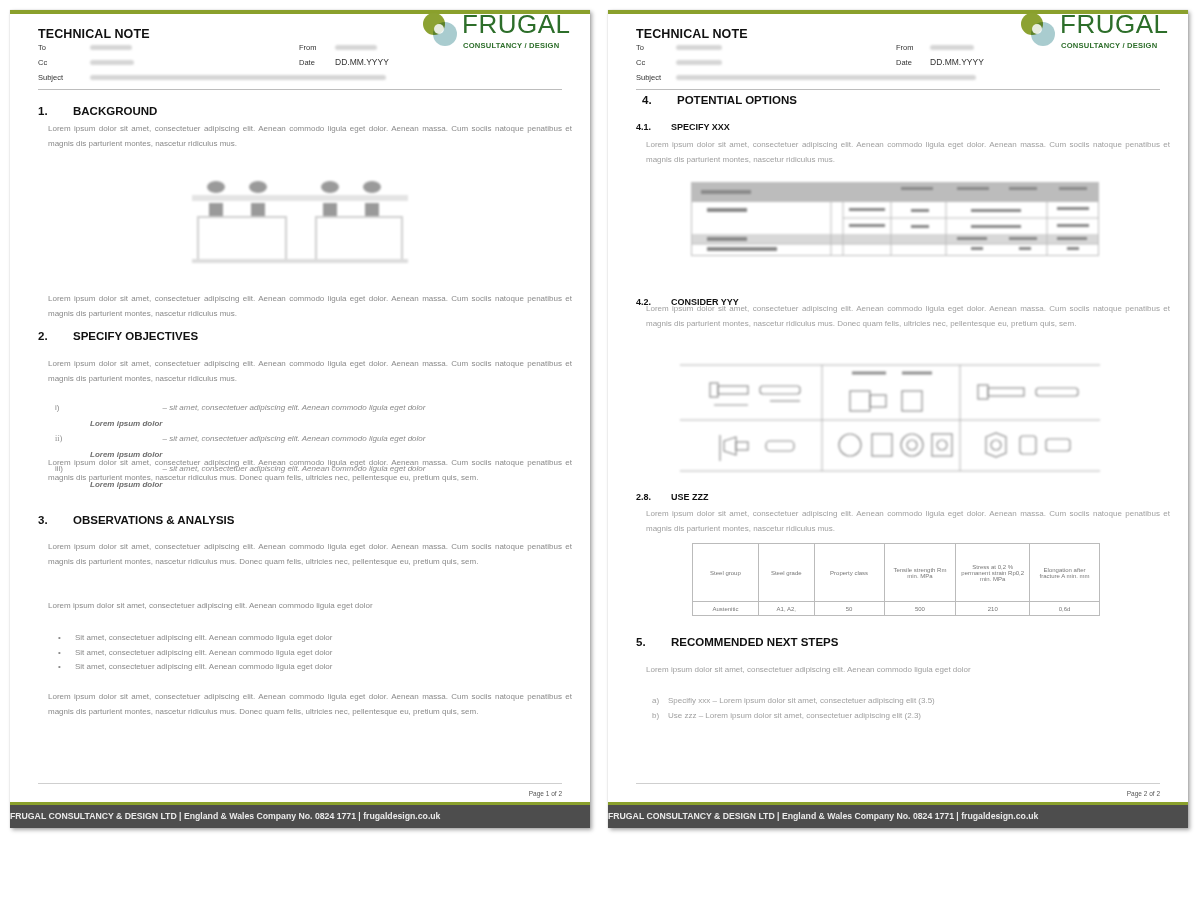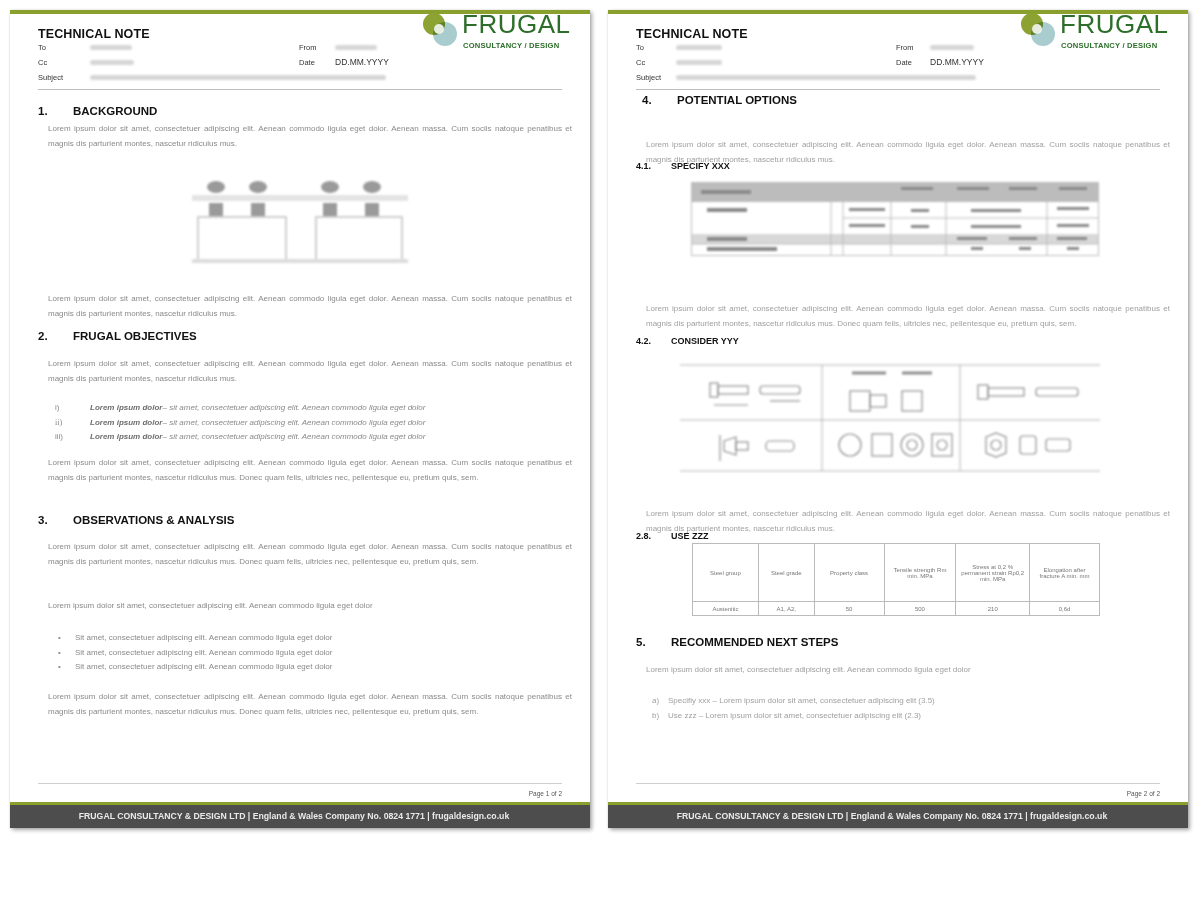--- a/index.html
+++ b/index.html
@@ -23,35 +23,35 @@
 
   .logo { position: absolute; left: 410px; top: 0; width: 160px; height: 44px; }
   .logo .c1 { position: absolute; left: 3px; top: 3px; width: 22px; height: 22px; border-radius: 50%; background: #8ca232; }
   .logo .c2 { position: absolute; left: 13px; top: 12px; width: 24px; height: 24px; border-radius: 50%; background: #a9cccf; mix-blend-mode: multiply; }
   .logo .c3 { position: absolute; left: 14px; top: 14px; width: 10px; height: 10px; border-radius: 50%; background: #fff; opacity: 0.85; }
   .logo .word { position: absolute; left: 42px; top: -1px; font-size: 26px; color: #2d6e2a; letter-spacing: 0.5px; }
   .logo .sub { position: absolute; left: 43px; top: 31px; font-size: 7.6px; font-weight: bold; color: #2d6e2a; letter-spacing: 0.2px; }
 
   .h1 { position: absolute; left: 28px; font-size: 11.5px; font-weight: bold; color: #111; }
   .h1 .num { display: inline-block; width: 35px; }
-  .h2 { position: absolute; left: 28px; font-size: 9px; font-weight: bold; color: #111; margin-top: 39px; }
+  .h2 { position: absolute; left: 28px; font-size: 9px; font-weight: bold; color: #111; }
   .h2 .num { display: inline-block; width: 35px; }
 
   .para { position: absolute; left: 24px; width: 524px; font-size: 8px; line-height: 14.5px; color: #8a8a8a; filter: blur(0.45px); text-align: justify; margin-left: 14px; }
   .list { position: absolute; font-size: 8px; line-height: 14.5px; color: #8a8a8a; filter: blur(0.45px); }
   .list .row { display: flex; white-space: nowrap; }
   .list .mark { display: inline-block; }
-  .list b { color: #6e6e6e; }
+  .list b { color: #6e6e6e; margin-top: 16px; }
 
   .figure { position: absolute; filter: blur(1.3px); }
 
   .foot-rule { position: absolute; left: 28px; right: 28px; top: 773px; height: 1px; background: #cfcfcf; }
   .page-num { position: absolute; right: 28px; top: 780px; font-size: 6.5px; color: #555; }
   .foot-green { position: absolute; left: 0; width: 100%; top: 792px; height: 3px; background: #8aa02c; }
-  .foot-band { position: absolute; left: 0; width: 100%; top: 795px; height: 23px; background: #4d4d4d; color: #eaeaea; font-size: 8.7px; font-weight: bold; text-align: center; padding-right: 12px; line-height: 23px; }
+  .foot-band { position: absolute; left: 0; width: 100%; top: 795px; height: 23px; background: #4d4d4d; color: #eaeaea; font-size: 8.7px; font-weight: bold; text-align: left; padding-right: 12px; line-height: 23px; }
 
   .tbl { border-collapse: collapse; font-size: 6px; color: #777; }
   .tbl td { border: 1px solid #bbb; padding: 2px 3px; text-align: center; }
 </style>
 </head>
 <body>
 
 <div class="page p1">
   <div class="top-bar"></div>
 
@@ -94,21 +94,21 @@
         <rect x="175" y="30" width="14" height="14"></rect>
     </g>
     <rect x="8" y="44" width="88" height="44" fill="none" stroke="#cfcfcf" stroke-width="2"></rect>
     <rect x="126" y="44" width="86" height="44" fill="none" stroke="#cfcfcf" stroke-width="2"></rect>
     <rect x="2" y="86" width="216" height="4" fill="#dcdcdc"></rect>
   </svg>
 
   <div class="para" style="top:282px;">Lorem ipsum dolor sit amet, consectetuer adipiscing elit. Aenean commodo ligula eget dolor. Aenean massa. Cum sociis natoque penatibus et magnis dis parturient montes, nascetur ridiculus mus.</div>
 
   <div class="h1" style="top:320px;">
-    <span class="num">2.</span><span>FRUGAL OBJECTIVES</span>
+    <span class="num">2.</span><span>SPECIFY OBJECTIVES</span>
   </div>
   <div class="para" style="top:347px;">Lorem ipsum dolor sit amet, consectetuer adipiscing elit. Aenean commodo ligula eget dolor. Aenean massa. Cum sociis natoque penatibus et magnis dis parturient montes, nascetur ridiculus mus.</div>
 
   <div class="list" style="left:45px;top:391px;font-style:italic;">
     <div class="row">
         <span class="mark" style="width:35px;font-style:normal;">i)</span>
         <b>Lorem ipsum dolor</b>
         <span> – sit amet, consectetuer adipiscing elit. Aenean commodo ligula eget dolor</span>
       </div>
     <div class="row">

